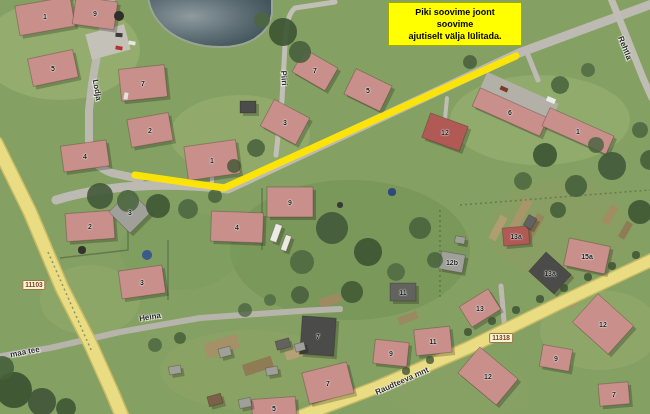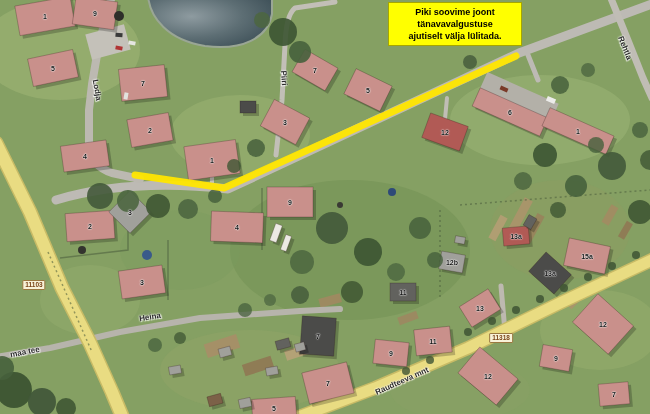--- a/index.html
+++ b/index.html
@@ -296,16 +296,16 @@
       <span class="street-label" style="left: 625px; top: 48px; transform: translate(-50%, -50%) rotate(68deg);">Rehtla</span>
       <span class="street-label" style="left: 25px; top: 352px; transform: translate(-50%, -50%) rotate(-11deg);">maa tee</span>
       <span class="street-label" style="left: 150px; top: 317px; transform: translate(-50%, -50%) rotate(-9deg);">Heina</span>
       <span class="street-label" style="left: 402px; top: 381px; transform: translate(-50%, -50%) rotate(-24deg);">Raudteeva mnt</span>
       <div class="road-ref" style="left: 34px; top: 285px;">11103</div>
       <div class="road-ref" style="left: 501px; top: 338px;">11318</div>
     </div>
 
   <div id="annotation">
     <div>Piki soovime joont</div>
-    <div>tänavavalgustuse</div>
+    <div>soovime</div>
     <div>ajutiselt välja lülitada.</div>
   </div>
 </div>
 
 </body></html>

